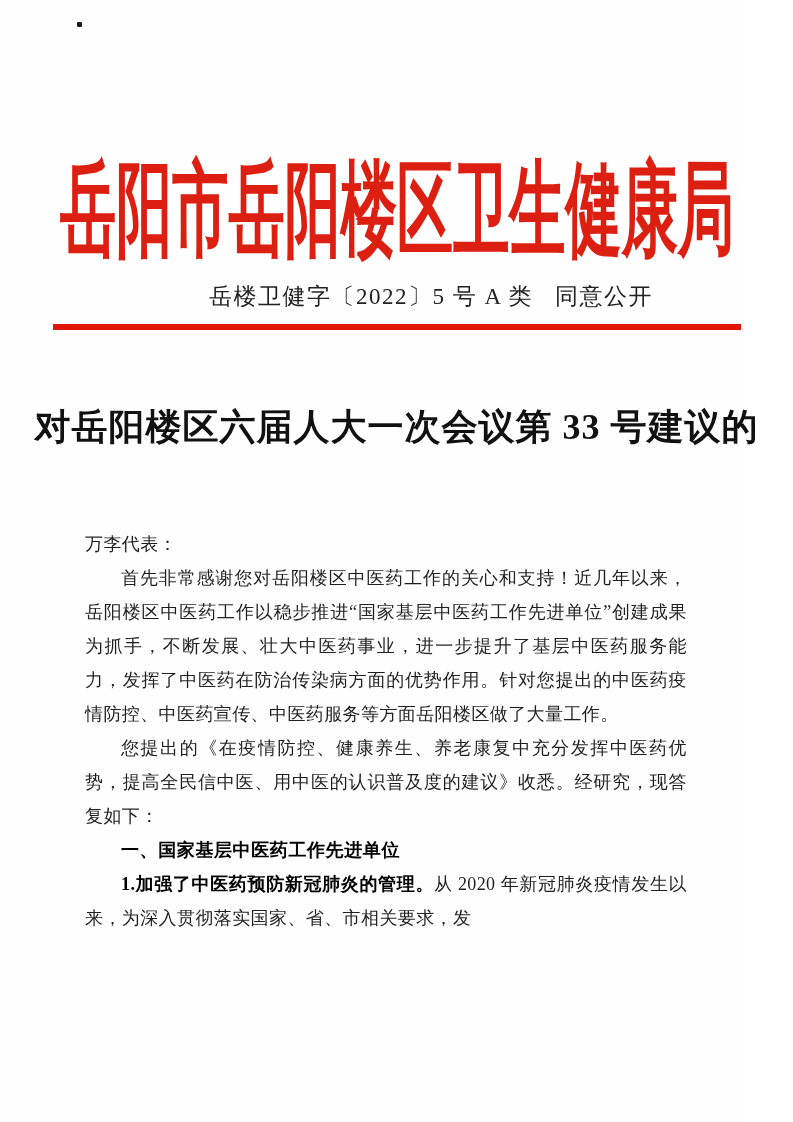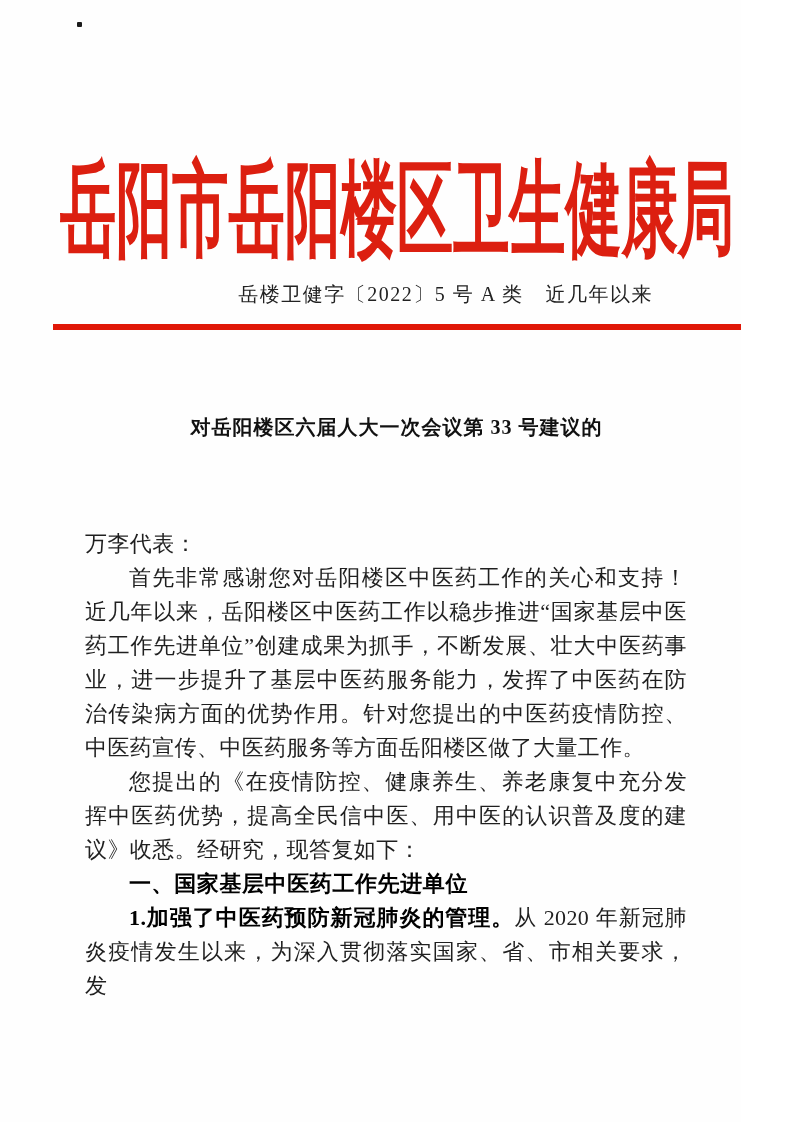--- a/index.html
+++ b/index.html
@@ -47,53 +47,53 @@
   }
   
   .doc-number-line {
     position: absolute;
     top: 281px;
     right: 88px;
     display: flex;
     align-items: baseline;
     gap: 22px;
     font-family: "Liberation Serif", "DejaVu Serif", serif;
-    font-size: 20px;
+    font-size: 23px;
     color: #222222;
     letter-spacing: 1.5px;
     white-space: nowrap;
   }
   
   .red-rule {
     position: absolute;
     left: 53px; top: 324px;
     width: 688px; height: 6px;
     background: #e01708;
   }
   
   .doc-title {
     position: absolute;
     left: 0; top: 404px;
     width: 793px;
     text-align: center;
     font-family: "Liberation Serif", "DejaVu Serif", serif;
     font-weight: bold;
     color: #111111;
-    font-size: 20px;
+    font-size: 36px;
     line-height: 47px;
     letter-spacing: 1px;
   }
   .doc-title .t-line { display: block; }
   
   .body-text {
     position: absolute;
     left: 85px; top: 527px;
     width: 602px;
     font-family: "Liberation Serif", "DejaVu Serif", serif;
-    font-size: 22px;
+    font-size: 18px;
     line-height: 34px;
     color: #1f1f1f;
     letter-spacing: 0.4px;
     text-align: justify;
     text-justify: inter-character;
   }
   .body-text p { margin: 0; }
   .indent { text-indent: 2em; }
   .section-heading {
     font-family: "Liberation Sans", "DejaVu Sans", sans-serif;
@@ -113,21 +113,21 @@
 <div class="page">
 
   <div class="speck"></div>
 
   <div class="agency-wrap">
     <div class="agency-title">岳阳市岳阳楼区卫生健康局</div>
   </div>
 
   <div class="doc-number-line">
     <span>岳楼卫健字〔2022〕5 号 A 类</span>
-    <span>近几年以来</span>
+    <span>同意公开</span>
   </div>
 
   <div class="red-rule"></div>
 
   <div class="doc-title">
     <span class="t-line">对岳阳楼区六届人大一次会议第 33 号建议的</span>
   </div>
 
   <div class="body-text">
     <p>万李代表：</p>

